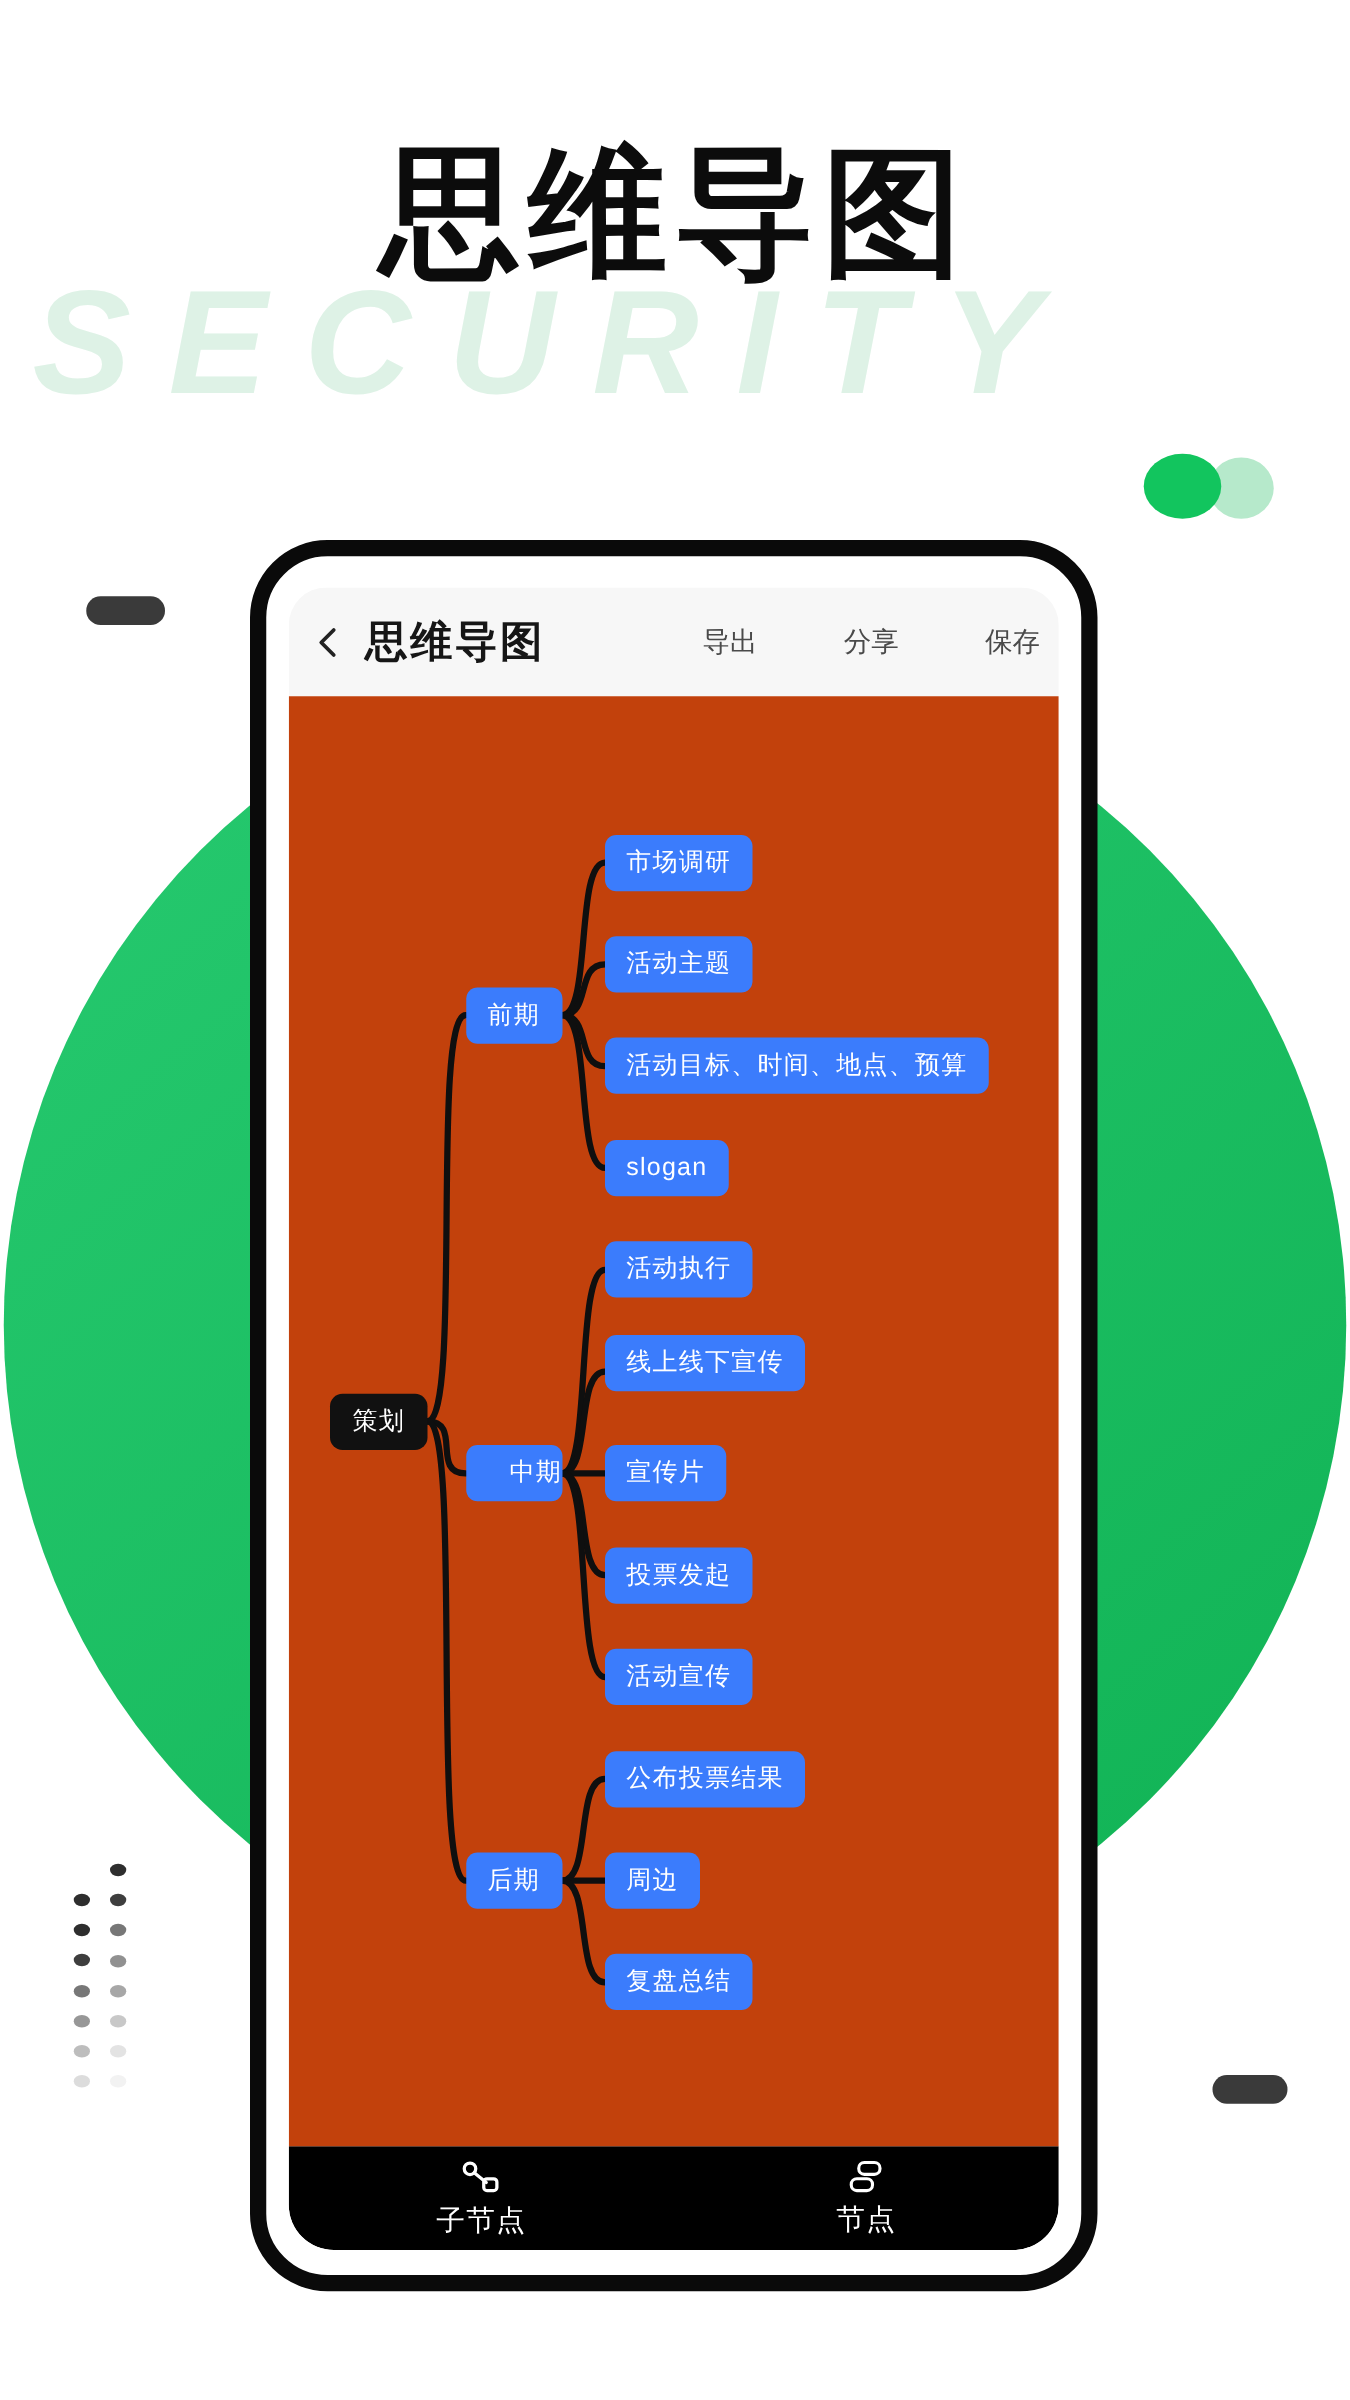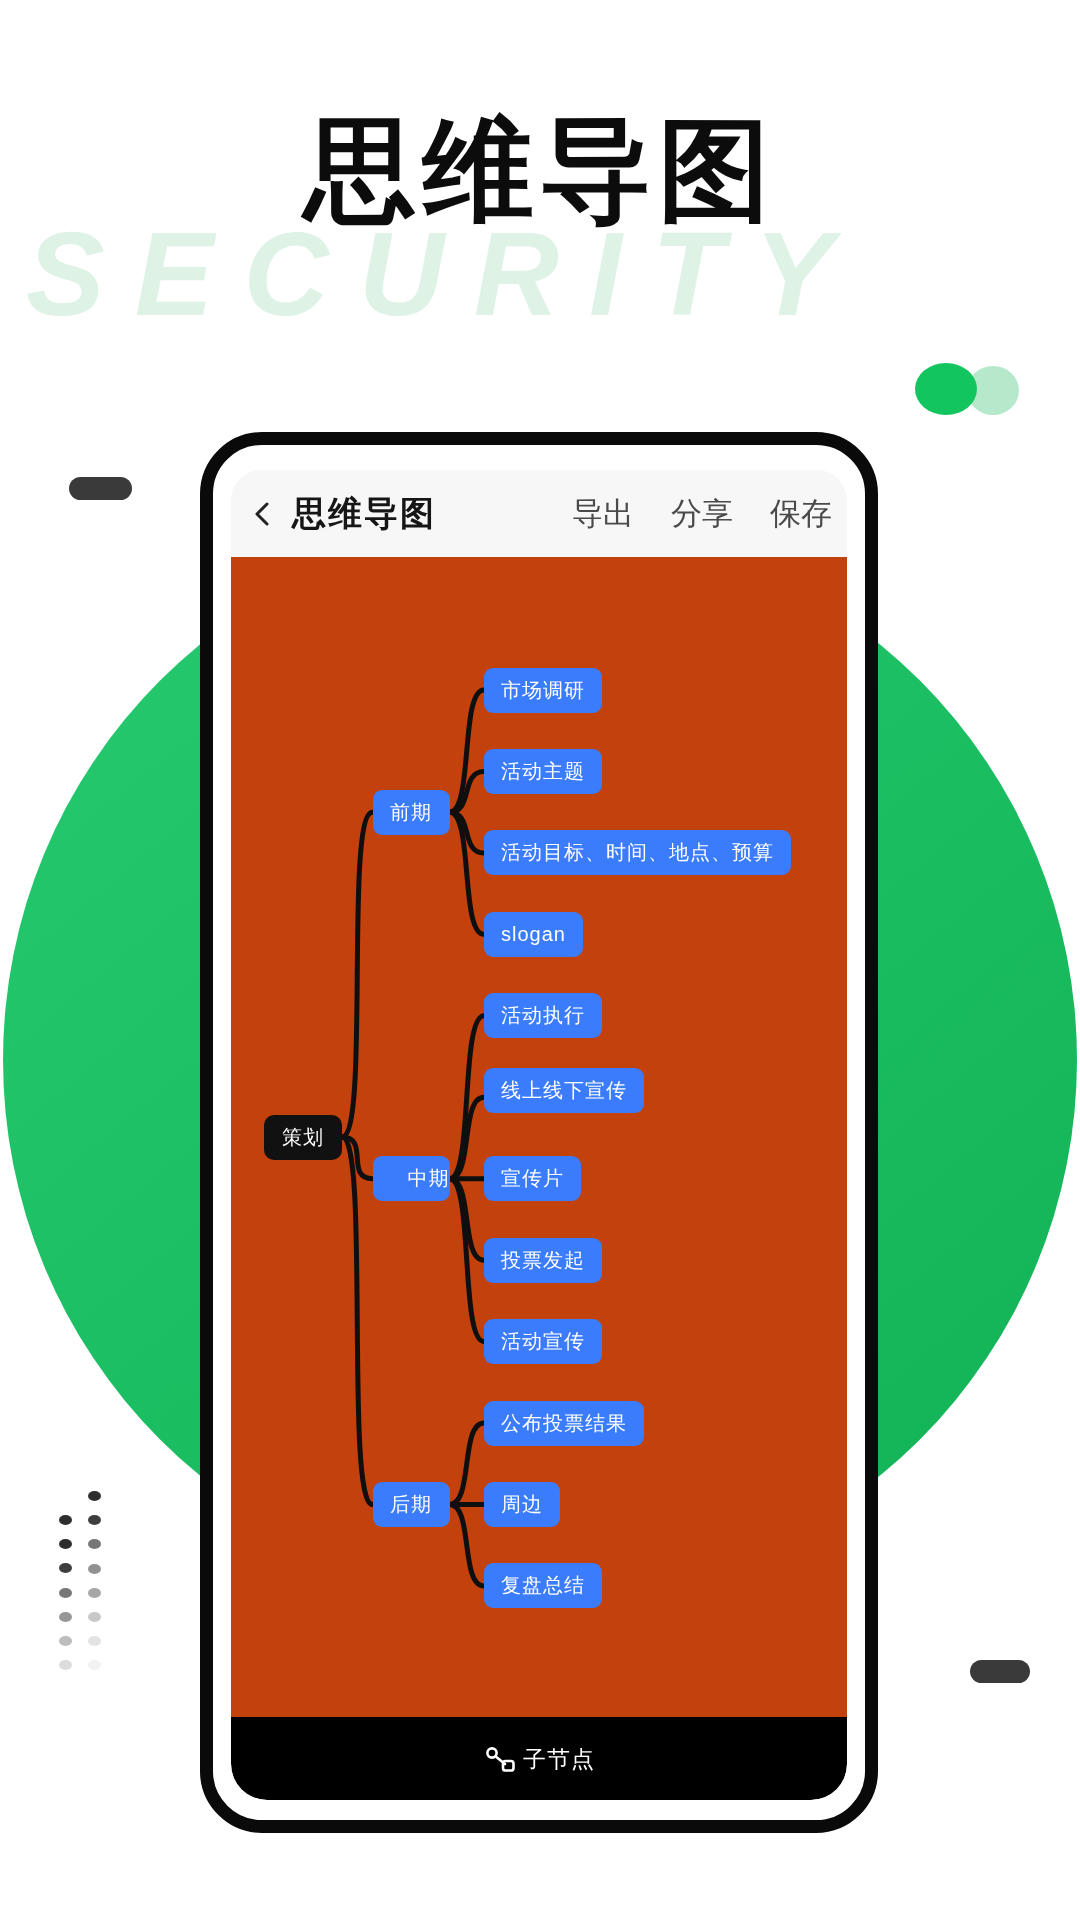--- a/index.html
+++ b/index.html
@@ -38,36 +38,36 @@
     position:absolute;left:18px;top:25px;width:616px;height:1330px;
     border-radius:30px 30px 36px 36px;overflow:hidden;background:#ffffff;
   }
   .app-header{
     height:87px;background:#f7f7f7;display:flex;align-items:center;
     padding:0 15px 0 16px;box-sizing:border-box;
   }
   .back-btn{width:32px;height:32px;display:flex;align-items:center;justify-content:center;}
   .app-title{font-size:34px;font-weight:700;color:#161616;margin-left:13px;letter-spacing:2px;}
   .header-actions{margin-left:auto;display:flex;gap:37px;}
-  .header-actions span{font-size:31px;color:#4a4a4a;}
+  .header-actions span{font-size:22px;color:#4a4a4a;margin-left:32px;}
   .map-canvas{position:relative;width:616px;height:1160px;background:#c2410c;}
   .map-canvas svg.edges{position:absolute;left:0;top:0;}
   .mm-node{
     position:absolute;height:45px;line-height:45px;border-radius:9px;
     color:#ffffff;font-size:20px;letter-spacing:1px;padding:0 17px;box-sizing:border-box;
     white-space:nowrap;text-align:center;
   }
   .mm-branch{width:77px;padding:0;}
   .mm-root{width:78px;padding:0;border-radius:10px;font-weight:500;}
   
   .toolbar{
     height:83px;background:#000000;display:flex;border-radius:0 0 36px 36px;
   }
   .tool{
-    flex:1;display:flex;flex-direction:row;align-items:center;justify-content:center;
+    flex:1;display:flex;flex-direction:column;align-items:center;justify-content:center;
     gap:4px;padding-top:2px;color:#ffffff;
   }
   .tool .t-label{font-size:23px;letter-spacing:1px;}
   .tool svg{display:block;}
 </style>
 </head>
 <body>
 
 <div class="watermark">SECURITY</div>
 <div class="hero-title">思维导图</div>
@@ -150,16 +150,23 @@
 
     <div class="toolbar">
       <div class="tool">
         <svg width="36" height="30" viewBox="0 0 36 30">
           <circle cx="9" cy="8" r="4.6" fill="none" stroke="#ffffff" stroke-width="2.6"></circle>
           <line x1="12.4" y1="11.2" x2="22" y2="19" stroke="#ffffff" stroke-width="2.6" stroke-linecap="round"></line>
           <rect x="20" y="16" width="10.5" height="9.5" rx="2.6" fill="none" stroke="#ffffff" stroke-width="2.6"></rect>
         </svg>
         <span class="t-label">子节点</span>
       </div>
+      <div class="tool">
+        <svg width="36" height="28" viewBox="0 0 36 28">
+          <rect x="12" y="2" width="17" height="9.5" rx="4.5" fill="none" stroke="#ffffff" stroke-width="2.5"></rect>
+          <rect x="6" y="15" width="17" height="9.5" rx="4.5" fill="none" stroke="#ffffff" stroke-width="2.5"></rect>
+        </svg>
+        <span class="t-label">节点</span>
+      </div>
     </div>
 
   </div>
 </div>
 
 </body></html>

